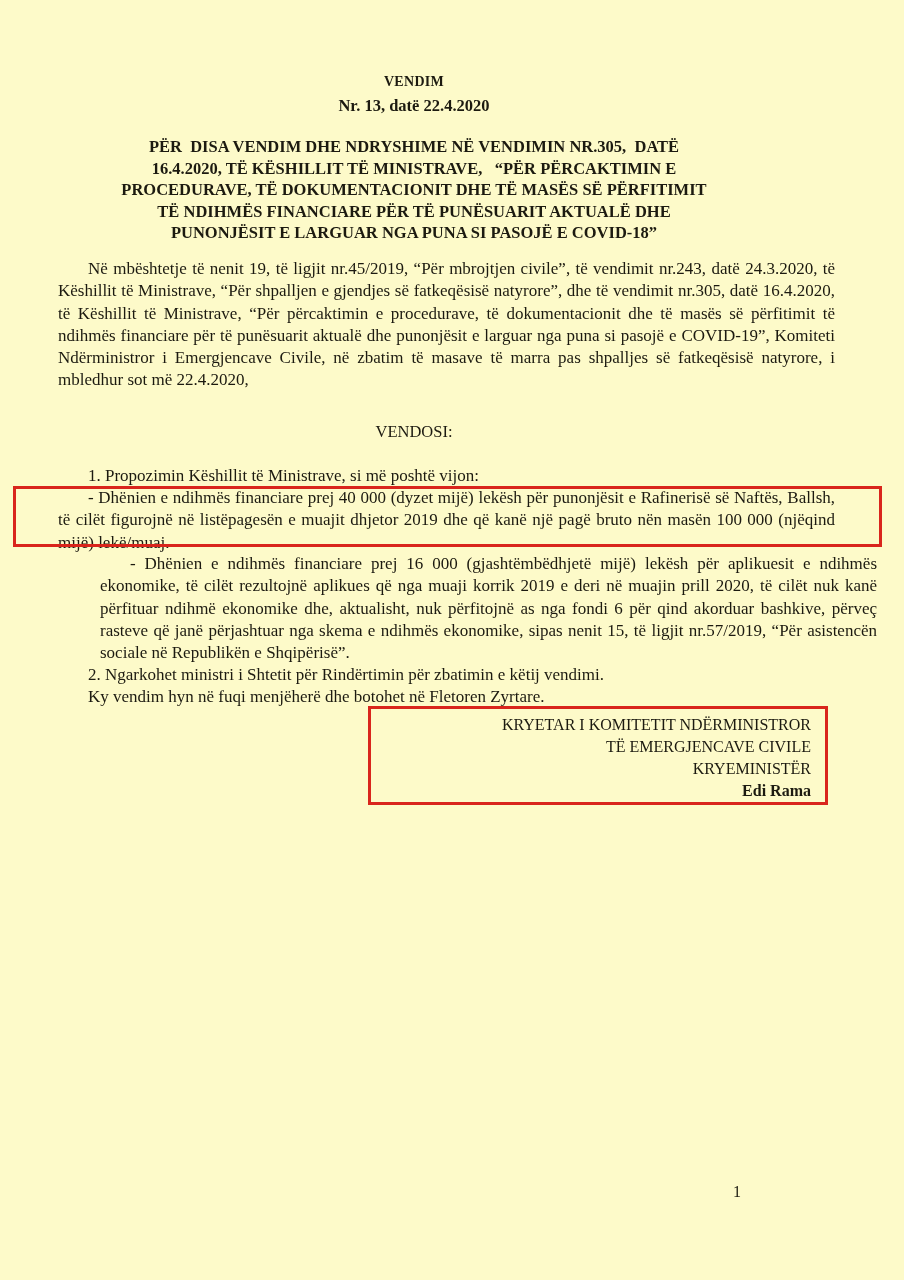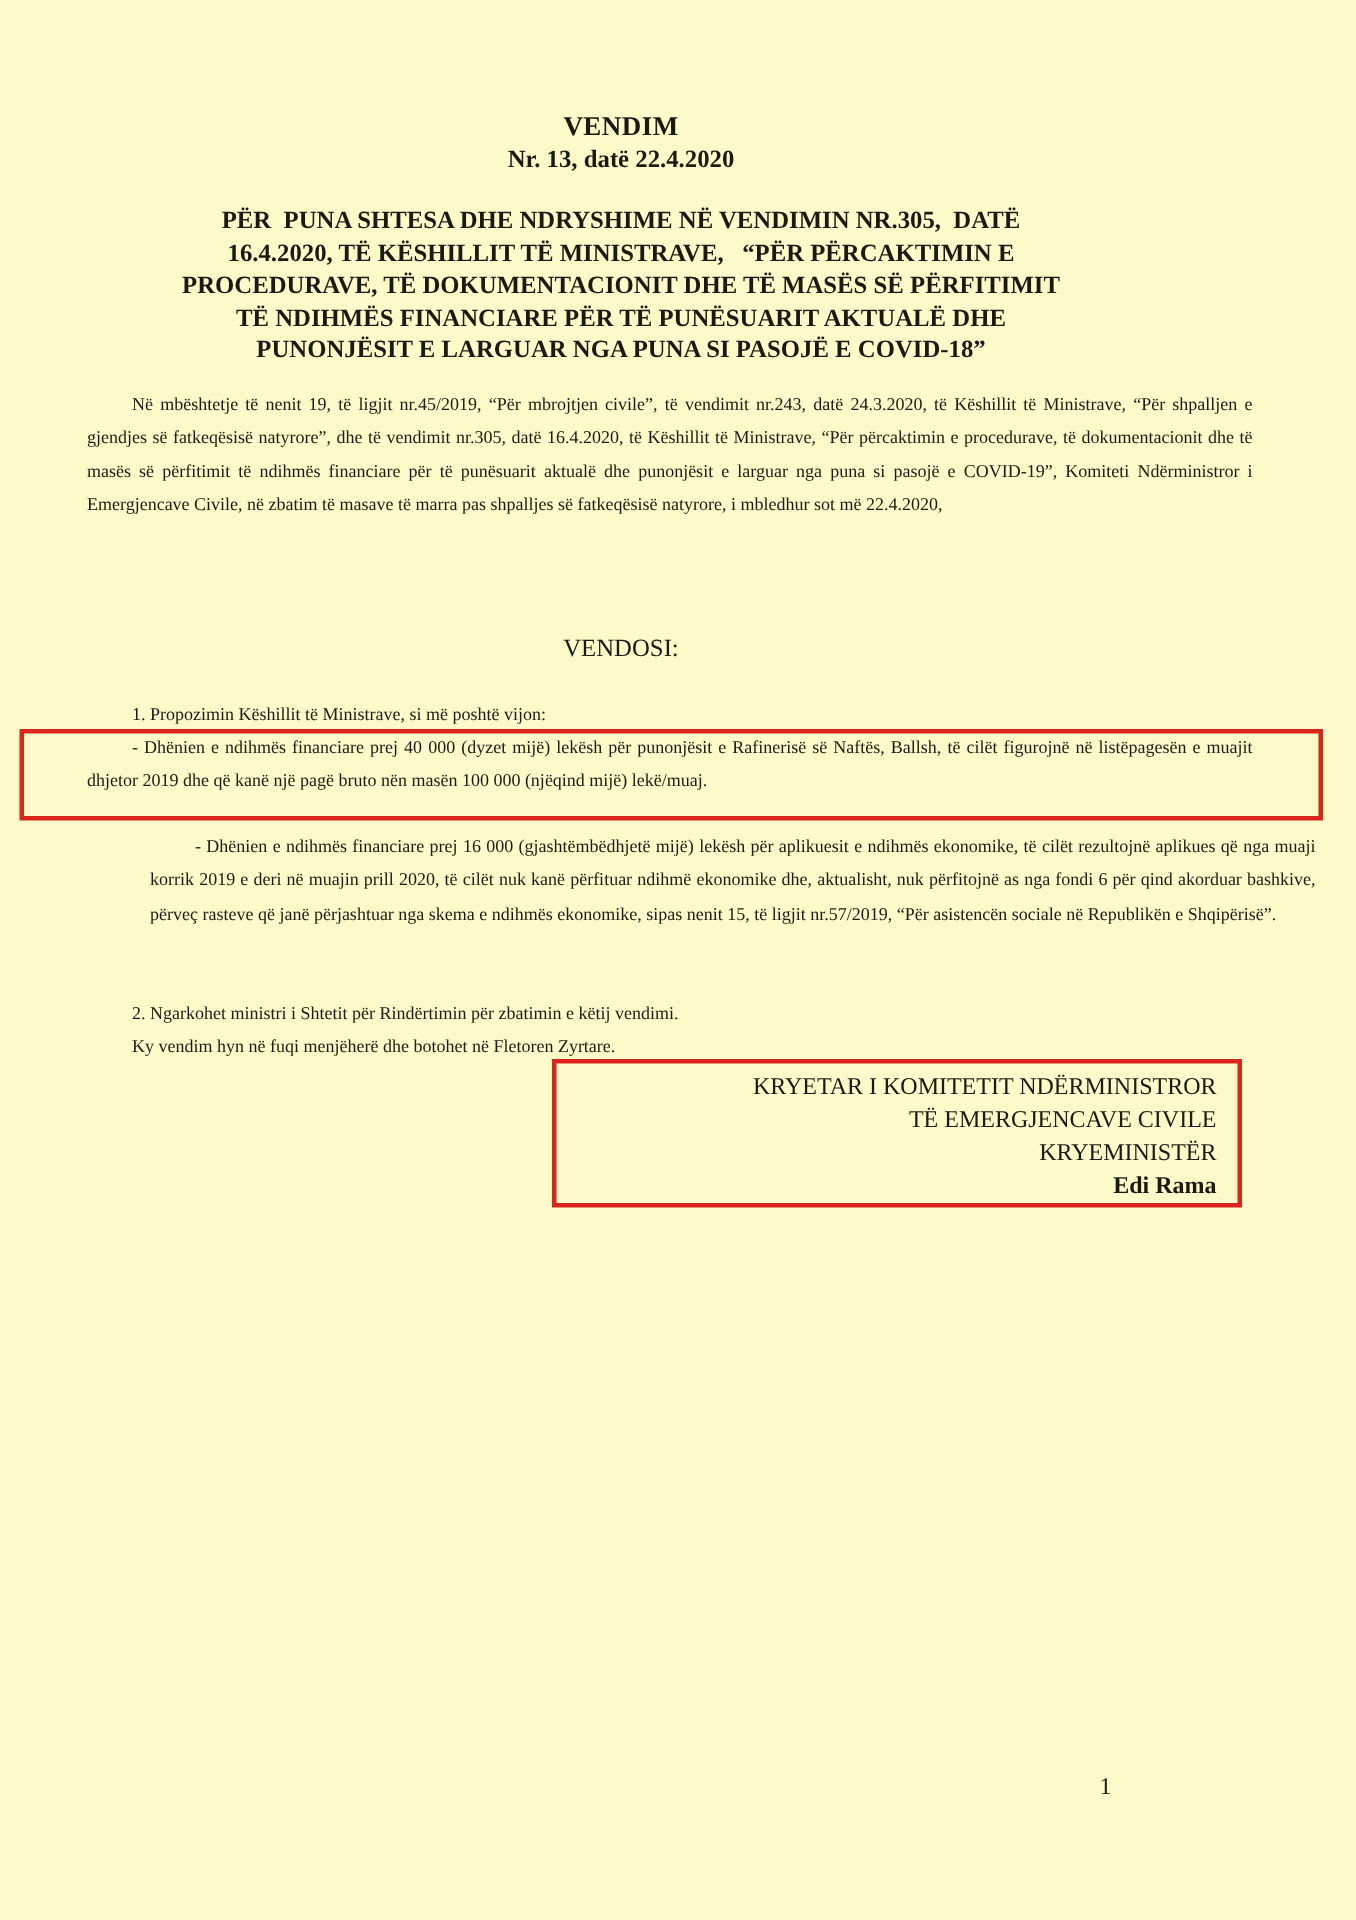--- a/index.html
+++ b/index.html
@@ -14,28 +14,28 @@
     width:904px;height:1280px;
     margin:0 auto;
     background:var(--bg);
     color:var(--ink);
     font-family:"Liberation Serif","DejaVu Serif",serif;
     overflow:hidden;
   }
   .abs{position:absolute;margin:0;}
   
   .center-col{left:58px;width:712px;text-align:center;}
-  .doc-title{top:74px;font-size:18px;font-weight:bold;letter-spacing:.3px;}
+  .doc-title{top:74px;font-size:14px;font-weight:bold;letter-spacing:.3px;}
   .doc-subtitle{top:96px;font-size:16.5px;font-weight:bold;}
   .subject{top:136px;font-weight:bold;font-size:16.5px;line-height:21.5px;}
   .subject div{white-space:pre;}
   
   .body-text{
     left:58px;width:777px;
-    font-size:12px;line-height:22.3px;
+    font-size:17px;line-height:22.3px;
     text-align:justify;text-indent:30px;
   }
   .preamble{top:258px;}
   .vendosi{top:422px;font-size:16.5px;}
   .item1{top:465px;}
   .bullet1{top:487px;}
   .bullet2{top:553px;margin-left:42px;}
   .item2{top:664px;}
   .closing{top:686px;}
   
@@ -61,21 +61,21 @@
 </head>
 <body>
 
 <div class="page">
 
   <h1 class="abs center-col doc-title">VENDIM</h1>
 
   <div class="abs center-col doc-subtitle">Nr. 13, datë 22.4.2020</div>
 
   <div class="abs center-col subject">
-    <div>PËR  PUNA SHTESA DHE NDRYSHIME NË VENDIMIN NR.305,  DATË</div>
+    <div>PËR  DISA VENDIM DHE NDRYSHIME NË VENDIMIN NR.305,  DATË</div>
     <div>16.4.2020, TË KËSHILLIT TË MINISTRAVE,   “PËR PËRCAKTIMIN E</div>
     <div>PROCEDURAVE, TË DOKUMENTACIONIT DHE TË MASËS SË PËRFITIMIT</div>
     <div>TË NDIHMËS FINANCIARE PËR TË PUNËSUARIT AKTUALË DHE</div>
     <div>PUNONJËSIT E LARGUAR NGA PUNA SI PASOJË E COVID-18”</div>
   </div>
 
   <p class="abs body-text preamble">Në mbështetje të nenit 19, të ligjit nr.45/2019, “Për mbrojtjen civile”, të vendimit nr.243, datë 24.3.2020, të Këshillit të Ministrave, “Për shpalljen e gjendjes së fatkeqësisë natyrore”, dhe të vendimit nr.305, datë 16.4.2020, të Këshillit të Ministrave, “Për përcaktimin e procedurave, të dokumentacionit dhe të masës së përfitimit të ndihmës financiare për të punësuarit aktualë dhe punonjësit e larguar nga puna si pasojë e COVID-19”, Komiteti Ndërministror i Emergjencave Civile, në zbatim të masave të marra pas shpalljes së fatkeqësisë natyrore, i mbledhur sot më 22.4.2020,</p>
 
   <div class="abs center-col vendosi">VENDOSI:</div>
 

